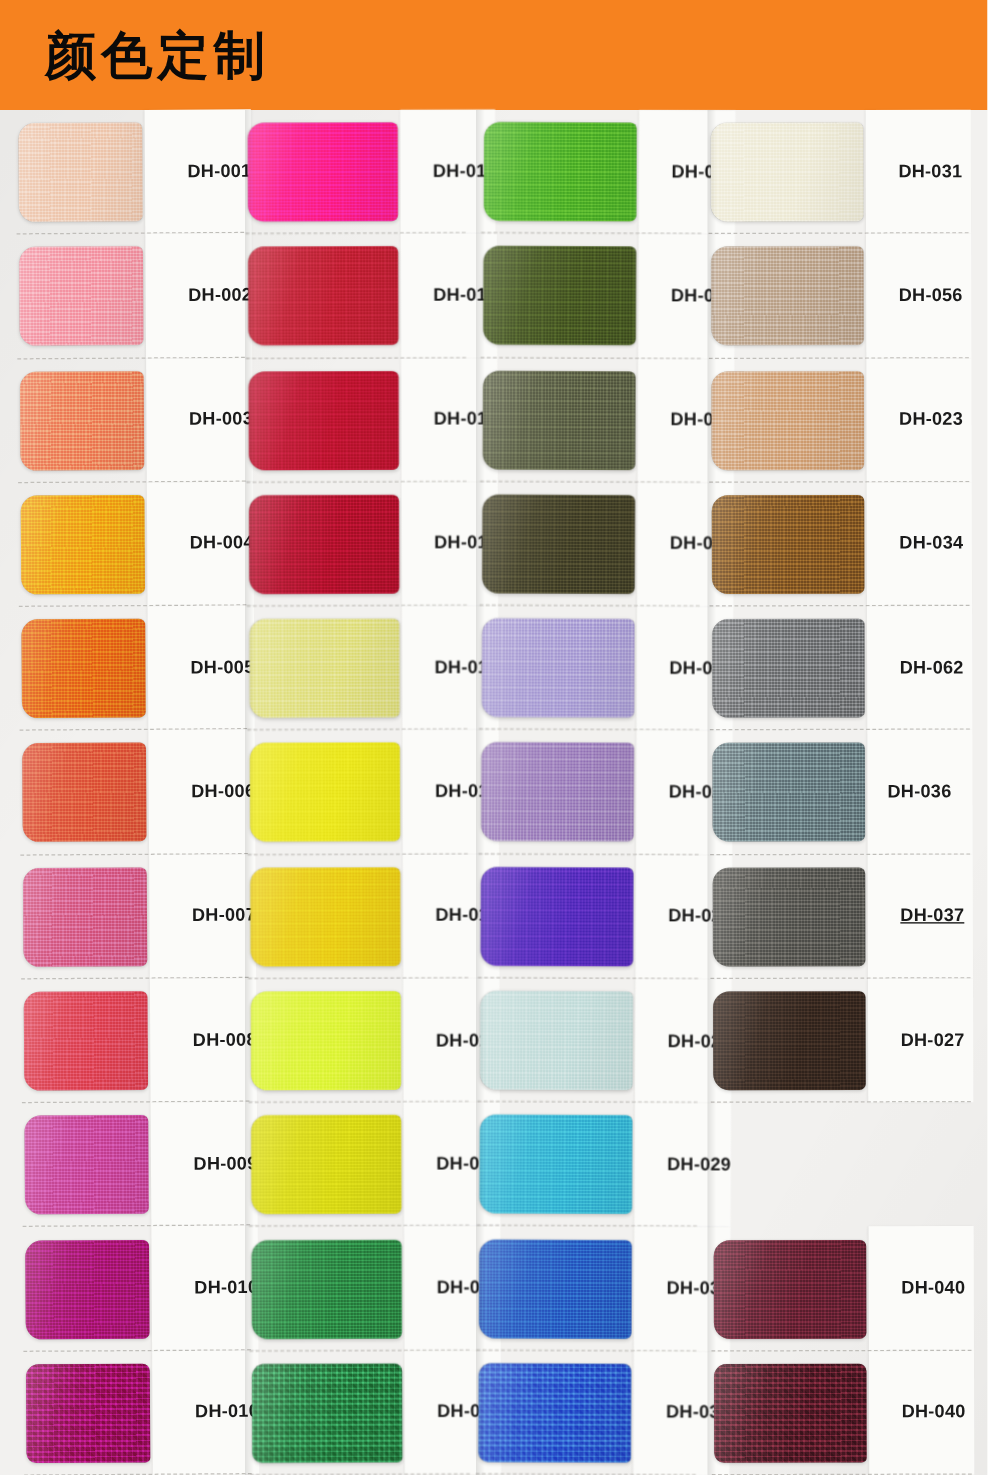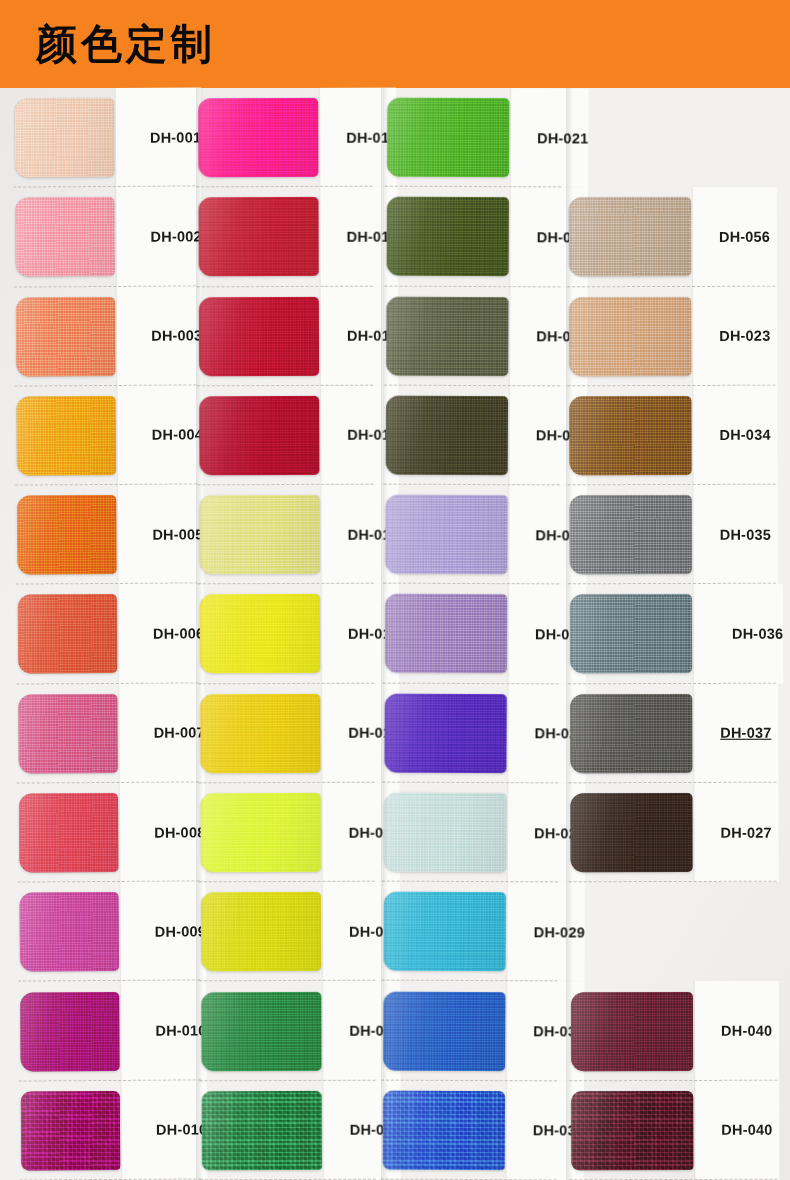--- a/index.html
+++ b/index.html
@@ -439,20 +439,28 @@
             </div>
             <div class="label-card" style="background: rgb(251, 251, 249);">
               <span class="label-text" style="padding-left: 26px;">DH-030</span>
             </div>
           </div>
         </div>
       </div>
       <div class="col-edge" style="left: 381px;"></div>
       <div class="column" style="left: 566px; width: 212px; transform: rotate(-0.15deg);">
         <div class="col-inner">
+          <div class="row" style="top: 0px; height: 99.2727px;">
+            <div class="swatch-wrap" style="width: 128px; height: 99.2727px;">
+              <div class="swatch" title="DH-031" style="background: rgb(240, 237, 219); width: 122px; height: 79px; margin-left: 4px;"></div>
+            </div>
+            <div class="label-card" style="background: rgb(251, 251, 249);">
+              <span class="label-text" style="padding-left: 26px;">DH-031</span>
+            </div>
+          </div>
           <div class="row" style="top: 99.2727px; height: 99.2727px;">
             <div class="swatch-wrap" style="width: 128px; height: 99.2727px;">
               <div class="swatch" title="DH-032" style="background: rgb(195, 173, 151); width: 122px; height: 79px; margin-left: 4px;"></div>
             </div>
             <div class="label-card" style="background: rgb(251, 251, 249);">
               <span class="label-text" style="padding-left: 26px;">DH-056</span>
             </div>
           </div>
           <div class="row" style="top: 198.545px; height: 99.2727px;">
             <div class="swatch-wrap" style="width: 128px; height: 99.2727px;">
@@ -468,29 +476,29 @@
             </div>
             <div class="label-card" style="background: rgb(251, 251, 249);">
               <span class="label-text" style="padding-left: 26px;">DH-034</span>
             </div>
           </div>
           <div class="row" style="top: 397.091px; height: 99.2727px;">
             <div class="swatch-wrap" style="width: 128px; height: 99.2727px;">
               <div class="swatch" title="DH-035" style="background: rgb(123, 125, 127); width: 122px; height: 79px; margin-left: 4px;"></div>
             </div>
             <div class="label-card" style="background: rgb(251, 251, 249);">
-              <span class="label-text" style="padding-left: 26px;">DH-035</span>
+              <span class="label-text" style="padding-left: 26px;">DH-062</span>
             </div>
           </div>
           <div class="row" style="top: 496.364px; height: 99.2727px;">
             <div class="swatch-wrap" style="width: 128px; height: 99.2727px;">
               <div class="swatch" title="DH-036" style="background: rgb(111, 132, 137); width: 122px; height: 79px; margin-left: 4px;"></div>
             </div>
             <div class="label-card" style="background: rgb(251, 251, 249);">
-              <span class="label-text" style="padding-left: 38px;">DH-036</span>
+              <span class="label-text" style="padding-left: 16px;">DH-036</span>
             </div>
           </div>
           <div class="row" style="top: 595.636px; height: 99.2727px;">
             <div class="swatch-wrap" style="width: 128px; height: 99.2727px;">
               <div class="swatch" title="DH-037" style="background: rgb(93, 92, 87); width: 122px; height: 79px; margin-left: 4px;"></div>
             </div>
             <div class="label-card" style="background: rgb(251, 251, 249); text-decoration: underline;">
               <span class="label-text" style="padding-left: 26px;">DH-037</span>
             </div>
           </div>

